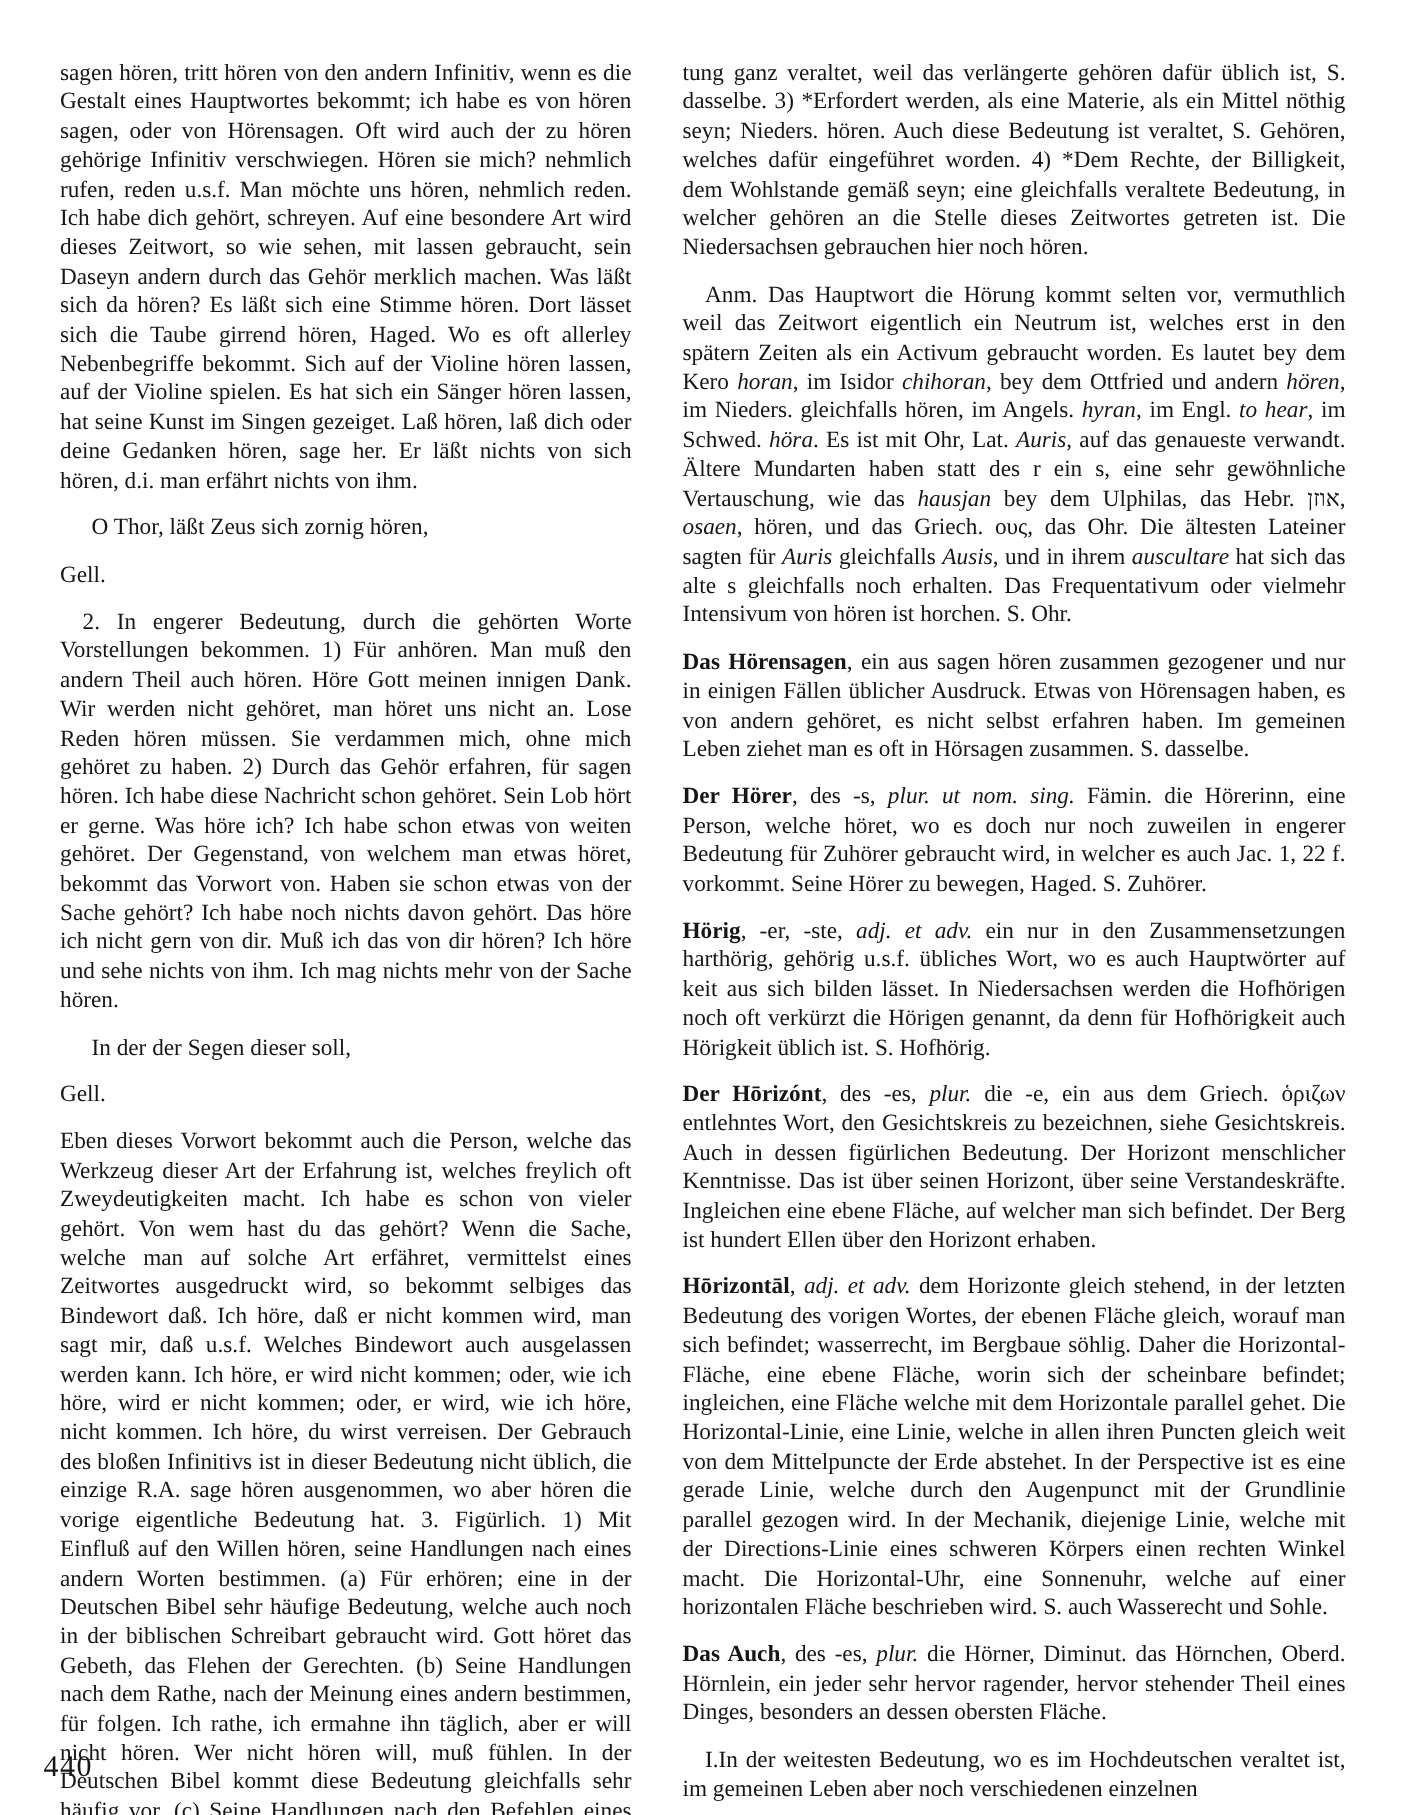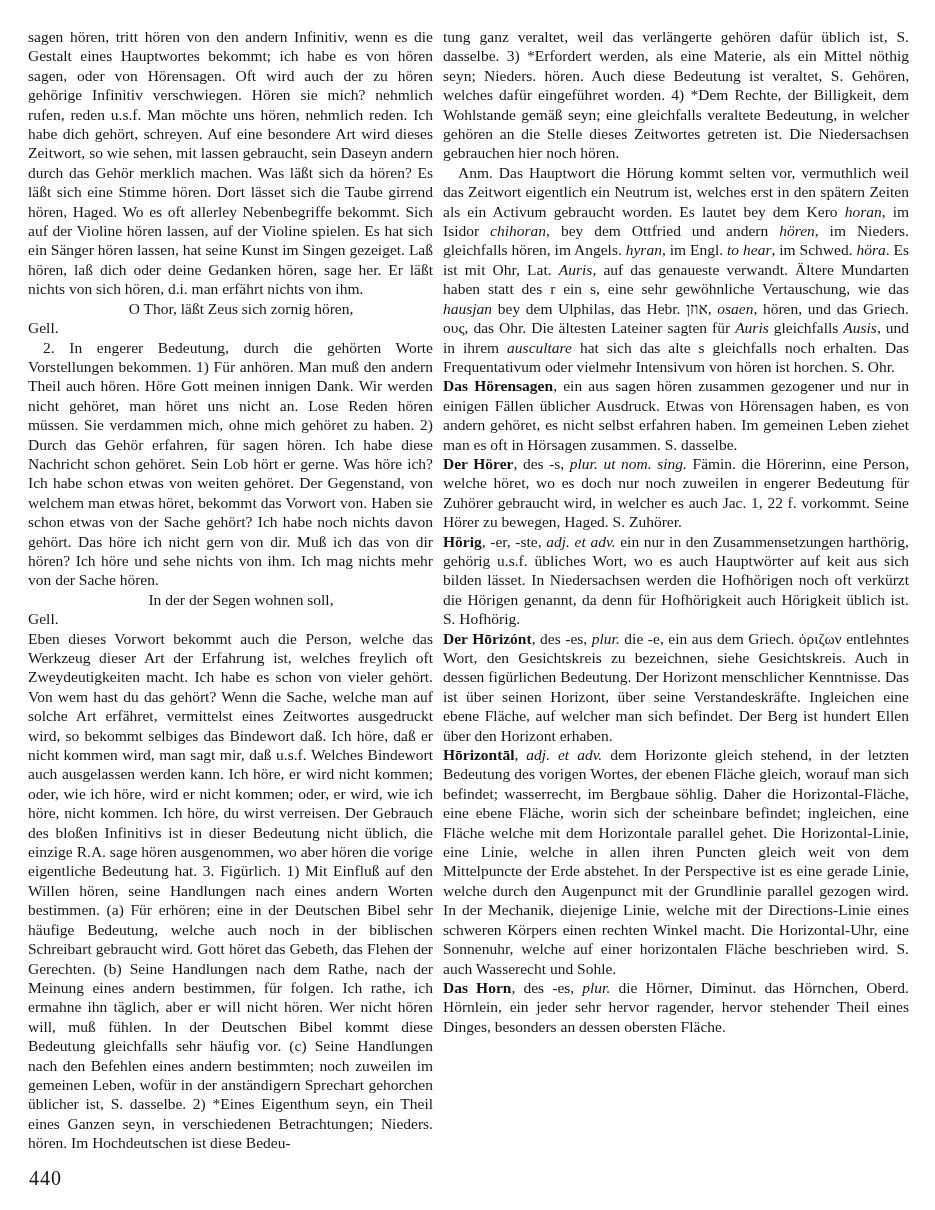--- a/index.html
+++ b/index.html
@@ -11,24 +11,24 @@
     color: #161616;
     font-family: "Liberation Serif", "DejaVu Serif", serif;
     box-sizing: border-box;
     padding: 27px 26px 0 28px;
     overflow: hidden;
   }
   .columns { display: flex; gap: 10px; }
   .column { font-size: 15.5px; line-height: 19.4px; }
   .col-left { width: 405px; flex: 0 0 405px; }
   .col-right { flex: 1 1 auto; }
-  .block { margin: 0; }
+  .block { margin: 12px; }
   .para, .entry { text-align: justify; }
   .para.indent { text-indent: 15px; }
-  .verse { padding-left: 21px; text-align: center; }
+  .verse { padding-left: 21px; text-align: left; }
   .attribution { text-align: left; padding-right: 8px; }
   .b { font-weight: bold; }
   .i { font-style: italic; }
   .page-number {
     position: absolute;
     left: 29px;
     top: 1167px;
     font-size: 20px;
     letter-spacing: 1px;
   }
@@ -36,29 +36,30 @@
 </head>
 <body>
 
 <div class="page">
   <div class="columns">
     <div class="column col-left" id="col-left">
         <div class="block para"><span>sagen hören, tritt hören von den andern Infinitiv, wenn es die Gestalt eines Hauptwortes bekommt; ich habe es von hören sagen, oder von Hörensagen. Oft wird auch der zu hören gehörige Infinitiv verschwiegen. Hören sie mich? nehmlich rufen, reden u.s.f. Man möchte uns hören, nehmlich reden. Ich habe dich gehört, schreyen. Auf eine besondere Art wird dieses Zeitwort, so wie sehen, mit lassen gebraucht, sein Daseyn andern durch das Gehör merklich machen. Was läßt sich da hören? Es läßt sich eine Stimme hören. Dort lässet sich die Taube girrend hören, Haged. Wo es oft allerley Nebenbegriffe bekommt. Sich auf der Violine hören lassen, auf der Violine spielen. Es hat sich ein Sänger hören lassen, hat seine Kunst im Singen gezeiget. Laß hören, laß dich oder deine Gedanken hören, sage her. Er läßt nichts von sich hören, d.i. man erfährt nichts von ihm.</span></div>
         <div class="block verse"><span>O Thor, läßt Zeus sich zornig hören,</span></div>
         <div class="block attribution"><span>Gell.</span></div>
         <div class="block para indent"><span>2. In engerer Bedeutung, durch die gehörten Worte Vorstellungen bekommen. 1) Für anhören. Man muß den andern Theil auch hören. Höre Gott meinen innigen Dank. Wir werden nicht gehöret, man höret uns nicht an. Lose Reden hören müssen. Sie verdammen mich, ohne mich gehöret zu haben. 2) Durch das Gehör erfahren, für sagen hören. Ich habe diese Nachricht schon gehöret. Sein Lob hört er gerne. Was höre ich? Ich habe schon etwas von weiten gehöret. Der Gegenstand, von welchem man etwas höret, bekommt das Vorwort von. Haben sie schon etwas von der Sache gehört? Ich habe noch nichts davon gehört. Das höre ich nicht gern von dir. Muß ich das von dir hören? Ich höre und sehe nichts von ihm. Ich mag nichts mehr von der Sache hören.</span></div>
-        <div class="block verse"><span>In der der Segen wohnen soll,</span></div>
+        <div class="block verse"><span>In der der Segen dieser soll,</span></div>
         <div class="block attribution"><span>Gell.</span></div>
         <div class="block para"><span>Eben dieses Vorwort bekommt auch die Person, welche das Werkzeug dieser Art der Erfahrung ist, welches freylich oft Zweydeutigkeiten macht. Ich habe es schon von vieler gehört. Von wem hast du das gehört? Wenn die Sache, welche man auf solche Art erfähret, vermittelst eines Zeitwortes ausgedruckt wird, so bekommt selbiges das Bindewort daß. Ich höre, daß er nicht kommen wird, man sagt mir, daß u.s.f. Welches Bindewort auch ausgelassen werden kann. Ich höre, er wird nicht kommen; oder, wie ich höre, wird er nicht kommen; oder, er wird, wie ich höre, nicht kommen. Ich höre, du wirst verreisen. Der Gebrauch des bloßen Infinitivs ist in dieser Bedeutung nicht üblich, die einzige R.A. sage hören ausgenommen, wo aber hören die vorige eigentliche Bedeutung hat. 3. Figürlich. 1) Mit Einfluß auf den Willen hören, seine Handlungen nach eines andern Worten bestimmen. (a) Für erhören; eine in der Deutschen Bibel sehr häufige Bedeutung, welche auch noch in der biblischen Schreibart gebraucht wird. Gott höret das Gebeth, das Flehen der Gerechten. (b) Seine Handlungen nach dem Rathe, nach der Meinung eines andern bestimmen, für folgen. Ich rathe, ich ermahne ihn täglich, aber er will nicht hören. Wer nicht hören will, muß fühlen. In der Deutschen Bibel kommt diese Bedeutung gleichfalls sehr häufig vor. (c) Seine Handlungen nach den Befehlen eines andern bestimmten; noch zuweilen im gemeinen Leben, wofür in der anständigern Sprechart gehorchen üblicher ist, S. dasselbe. 2) *Eines Eigenthum seyn, ein Theil eines Ganzen seyn, in verschiedenen Betrachtungen; Nieders. hören. Im Hochdeutschen ist diese Bedeu-</span></div>
       </div>
     <div class="column col-right" id="col-right">
         <div class="block para"><span>tung ganz veraltet, weil das verlängerte gehören dafür üblich ist, S. dasselbe. 3) *Erfordert werden, als eine Materie, als ein Mittel nöthig seyn; Nieders. hören. Auch diese Bedeutung ist veraltet, S. Gehören, welches dafür eingeführet worden. 4) *Dem Rechte, der Billigkeit, dem Wohlstande gemäß seyn; eine gleichfalls veraltete Bedeutung, in welcher gehören an die Stelle dieses Zeitwortes getreten ist. Die Niedersachsen gebrauchen hier noch hören.</span></div>
         <div class="block para indent"><span>Anm. Das Hauptwort die Hörung kommt selten vor, vermuthlich weil das Zeitwort eigentlich ein Neutrum ist, welches erst in den spätern Zeiten als ein Activum gebraucht worden. Es lautet bey dem Kero </span><span class="i">horan</span><span>, im Isidor </span><span class="i">chihoran</span><span>, bey dem Ottfried und andern </span><span class="i">hören</span><span>, im Nieders. gleichfalls hören, im Angels. </span><span class="i">hyran</span><span>, im Engl. </span><span class="i">to hear</span><span>, im Schwed. </span><span class="i">höra</span><span>. Es ist mit Ohr, Lat. </span><span class="i">Auris</span><span>, auf das genaueste verwandt. Ältere Mundarten haben statt des r ein s, eine sehr gewöhnliche Vertauschung, wie das </span><span class="i">hausjan</span><span> bey dem Ulphilas, das Hebr. אוזן, </span><span class="i">osaen</span><span>, hören, und das Griech. ους, das Ohr. Die ältesten Lateiner sagten für </span><span class="i">Auris</span><span> gleichfalls </span><span class="i">Ausis</span><span>, und in ihrem </span><span class="i">auscultare</span><span> hat sich das alte s gleichfalls noch erhalten. Das Frequentativum oder vielmehr Intensivum von hören ist horchen. S. Ohr.</span></div>
         <div class="block entry"><span class="b">Das Hörensagen</span><span>, ein aus sagen hören zusammen gezogener und nur in einigen Fällen üblicher Ausdruck. Etwas von Hörensagen haben, es von andern gehöret, es nicht selbst erfahren haben. Im gemeinen Leben ziehet man es oft in Hörsagen zusammen. S. dasselbe.</span></div>
         <div class="block entry"><span class="b">Der Hörer</span><span>, des -s, </span><span class="i">plur. ut nom. sing.</span><span> Fämin. die Hörerinn, eine Person, welche höret, wo es doch nur noch zuweilen in engerer Bedeutung für Zuhörer gebraucht wird, in welcher es auch Jac. 1, 22 f. vorkommt. Seine Hörer zu bewegen, Haged. S. Zuhörer.</span></div>
         <div class="block entry"><span class="b">Hörig</span><span>, -er, -ste, </span><span class="i">adj. et adv.</span><span> ein nur in den Zusammensetzungen harthörig, gehörig u.s.f. übliches Wort, wo es auch Hauptwörter auf keit aus sich bilden lässet. In Niedersachsen werden die Hofhörigen noch oft verkürzt die Hörigen genannt, da denn für Hofhörigkeit auch Hörigkeit üblich ist. S. Hofhörig.</span></div>
         <div class="block entry"><span class="b">Der Hōrizónt</span><span>, des -es, </span><span class="i">plur.</span><span> die -e, ein aus dem Griech. ὁριζων entlehntes Wort, den Gesichtskreis zu bezeichnen, siehe Gesichtskreis. Auch in dessen figürlichen Bedeutung. Der Horizont menschlicher Kenntnisse. Das ist über seinen Horizont, über seine Verstandeskräfte. Ingleichen eine ebene Fläche, auf welcher man sich befindet. Der Berg ist hundert Ellen über den Horizont erhaben.</span></div>
         <div class="block entry"><span class="b">Hōrizontāl</span><span>, </span><span class="i">adj. et adv.</span><span> dem Horizonte gleich stehend, in der letzten Bedeutung des vorigen Wortes, der ebenen Fläche gleich, worauf man sich befindet; wasserrecht, im Bergbaue söhlig. Daher die Horizontal-Fläche, eine ebene Fläche, worin sich der scheinbare befindet; ingleichen, eine Fläche welche mit dem Horizontale parallel gehet. Die Horizontal-Linie, eine Linie, welche in allen ihren Puncten gleich weit von dem Mittelpuncte der Erde abstehet. In der Perspective ist es eine gerade Linie, welche durch den Augenpunct mit der Grundlinie parallel gezogen wird. In der Mechanik, diejenige Linie, welche mit der Directions-Linie eines schweren Körpers einen rechten Winkel macht. Die Horizontal-Uhr, eine Sonnenuhr, welche auf einer horizontalen Fläche beschrieben wird. S. auch Wasserecht und Sohle.</span></div>
-        <div class="block entry"><span class="b">Das Horn</span><span>, des -es, </span><span class="i">plur.</span><span> die Hörner, Diminut. das Hörnchen, Oberd. Hörnlein, ein jeder sehr hervor ragender, hervor stehender Theil eines Dinges, besonders an dessen obersten Fläche.</span></div>
+        <div class="block entry"><span class="b">Das Auch</span><span>, des -es, </span><span class="i">plur.</span><span> die Hörner, Diminut. das Hörnchen, Oberd. Hörnlein, ein jeder sehr hervor ragender, hervor stehender Theil eines Dinges, besonders an dessen obersten Fläche.</span></div>
+        <div class="block para indent"><span>I.In der weitesten Bedeutung, wo es im Hochdeutschen veraltet ist, im gemeinen Leben aber noch verschiedenen einzelnen</span></div>
       </div>
   </div>
   <div class="page-number">440</div>
 </div>
 
 </body></html>

